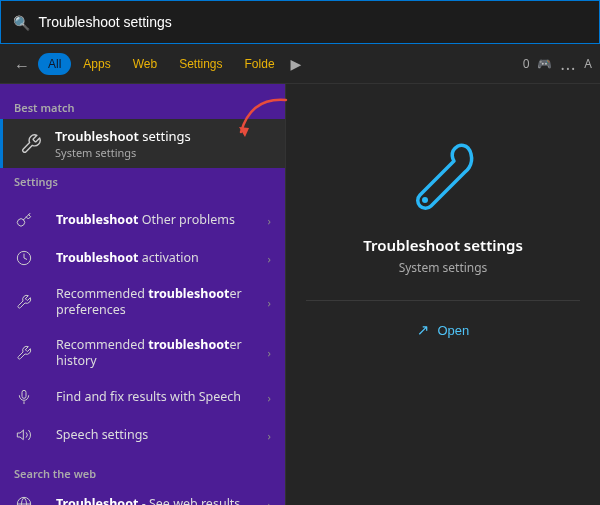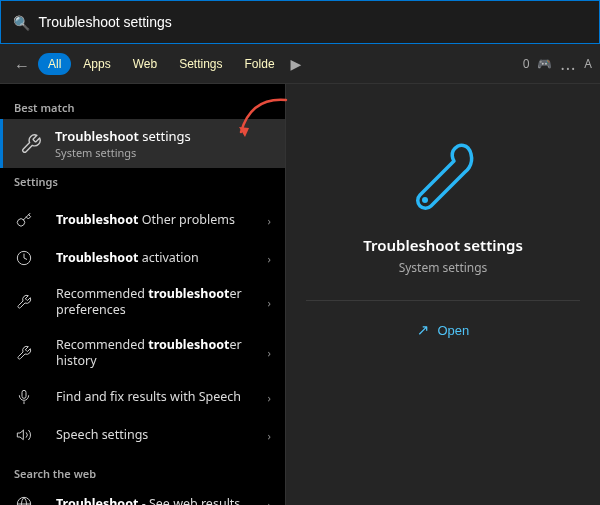--- a/index.html
+++ b/index.html
@@ -42,29 +42,29 @@
       align-items: center;
       padding: 0 8px;
       height: 40px;
       gap: 2px;
       border-bottom: 1px solid #333;
     }
     .tab-btn {
       padding: 4px 10px;
       border-radius: 14px;
       font-size: 12px;
-      color: #fef9c3;
+      color: #eab308;
       cursor: pointer;
       border: none;
       background: transparent;
       white-space: nowrap;
     }
     .tab-btn.active {
       background: #0078d4;
-      color: #fef9c3;
+      color: #0f172a;
     }
     .back-btn {
       background: transparent;
       border: none;
       color: #aaa;
       font-size: 16px;
       cursor: pointer;
       padding: 4px 6px;
       border-radius: 4px;
     }
@@ -89,21 +89,21 @@
 
     
     .main-content {
       display: flex;
       height: calc(505px - 44px - 40px);
     }
 
     
     .left-panel {
       width: 285px;
-      background: #000000;
+      background: #4c1d95;
       overflow-y: auto;
       padding: 10px 0;
       flex-shrink: 0;
     }
     .left-panel::-webkit-scrollbar { width: 4px; }
     .left-panel::-webkit-scrollbar-thumb { background: #555; border-radius: 2px; }
 
     .section-label {
       padding: 6px 14px 4px;
       font-size: 11px;

